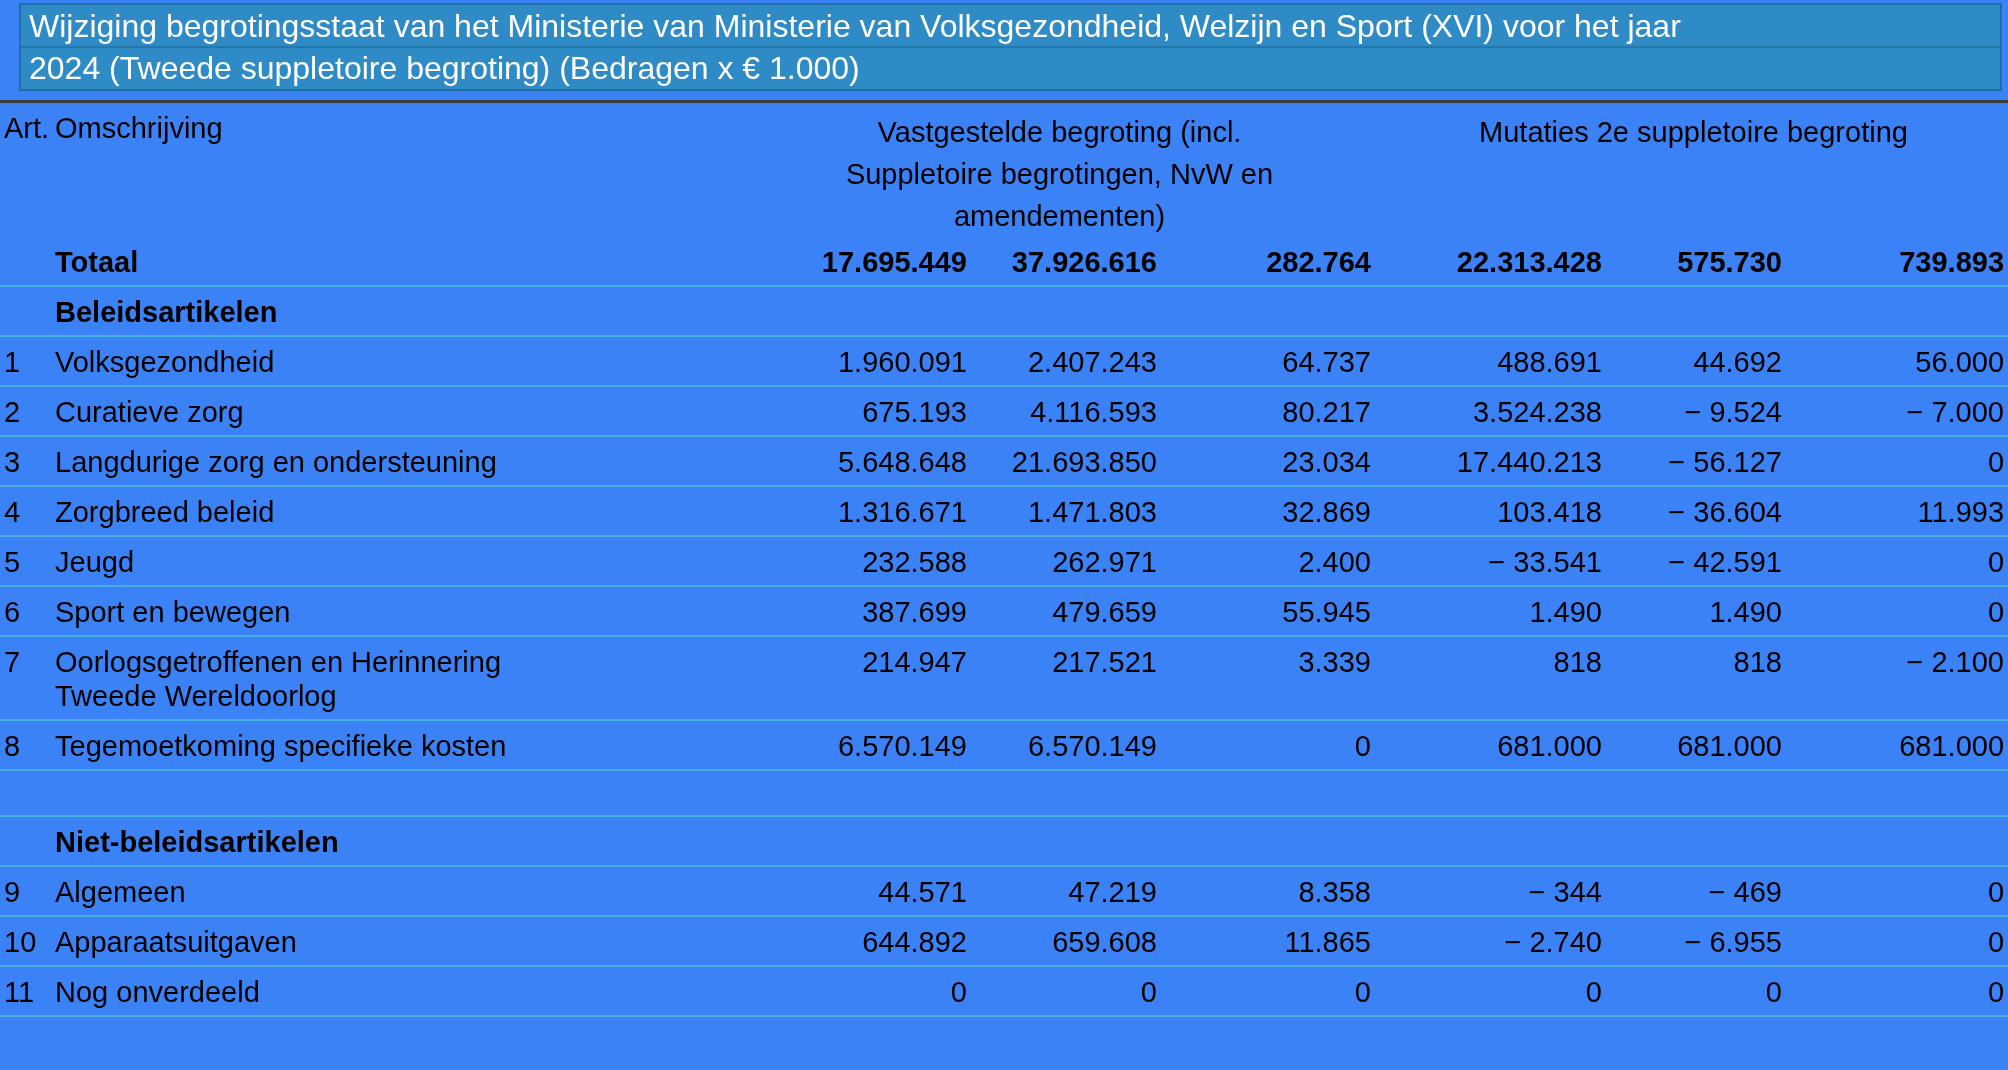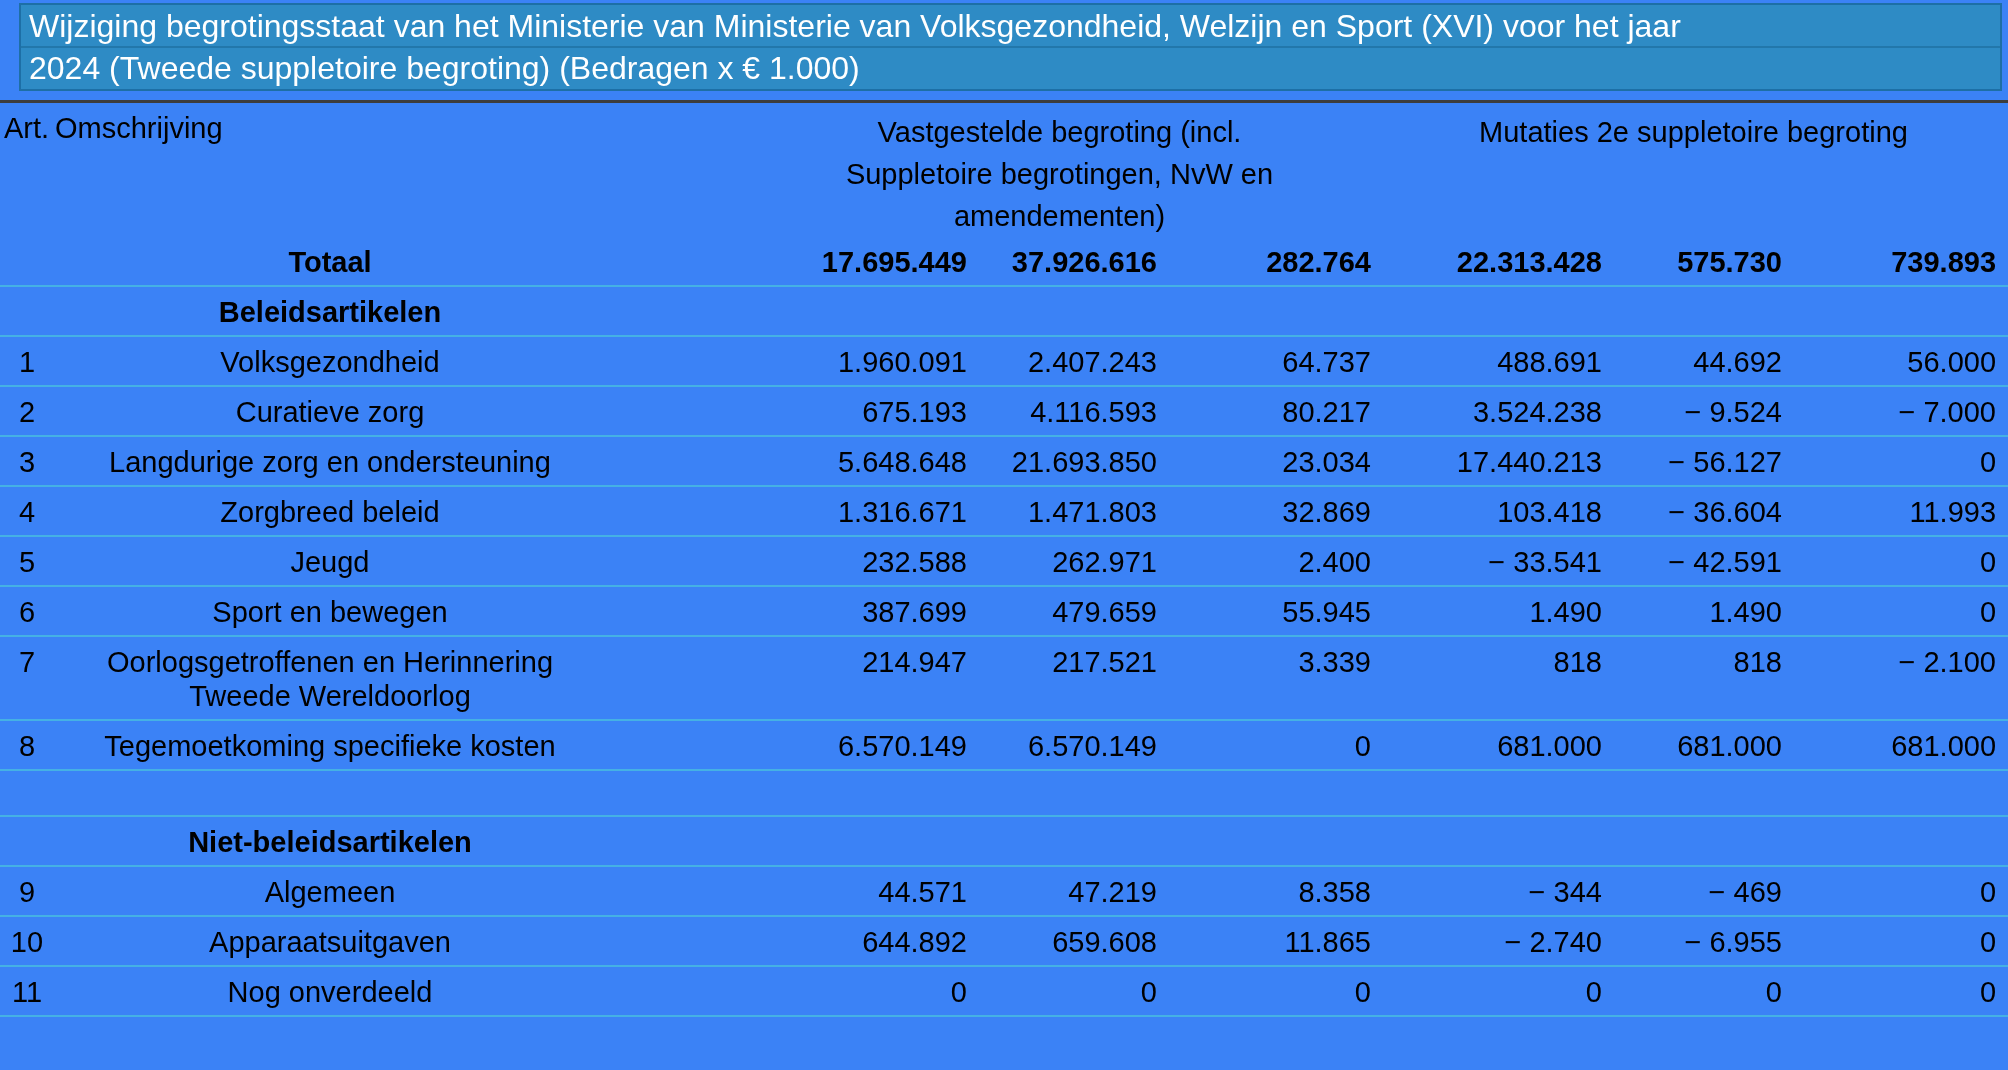--- a/index.html
+++ b/index.html
@@ -97,22 +97,22 @@
     white-space: nowrap;
   }
   thead tr.subhead th.num:last-child { padding-right: 12px; }
 
   td.num {
     text-align: right;
     padding: 8px 8px 6px 0;
     line-height: 34px;
     white-space: nowrap;
   }
-  td.num:last-child { padding-right: 12px; }
-  td.art, td.label { padding-bottom: 6px; text-align: center; }
+  td.num:last-child { padding-right: 4px; }
+  td.art, td.label { padding-bottom: 6px; }
   .label-inner { max-width: 550px; }
 
   tbody tr { border-bottom: 2px solid var(--rule-blue); }
   tr.row-total td { font-weight: 700; }
   tr.row-section td { font-weight: 700; }
   tr.row-empty td { padding: 0; height: 46px; }
 </style>
 </head>
 <body>
 

